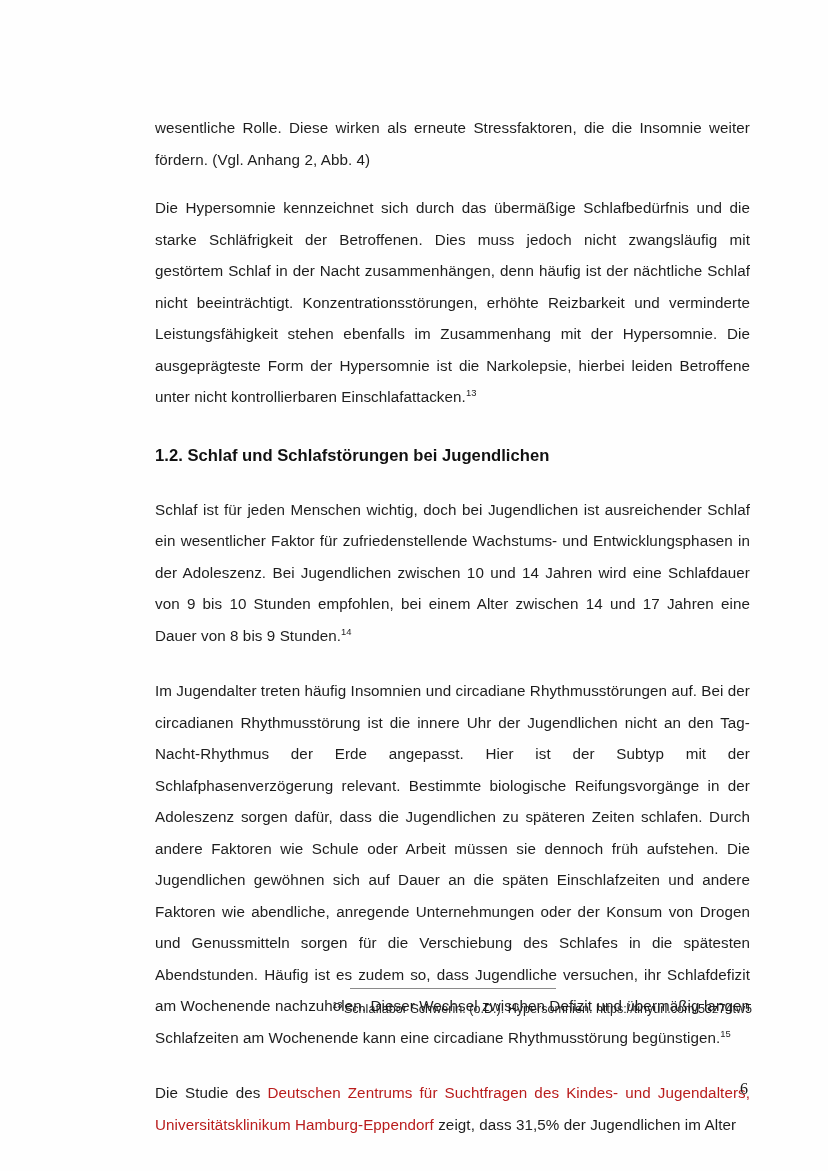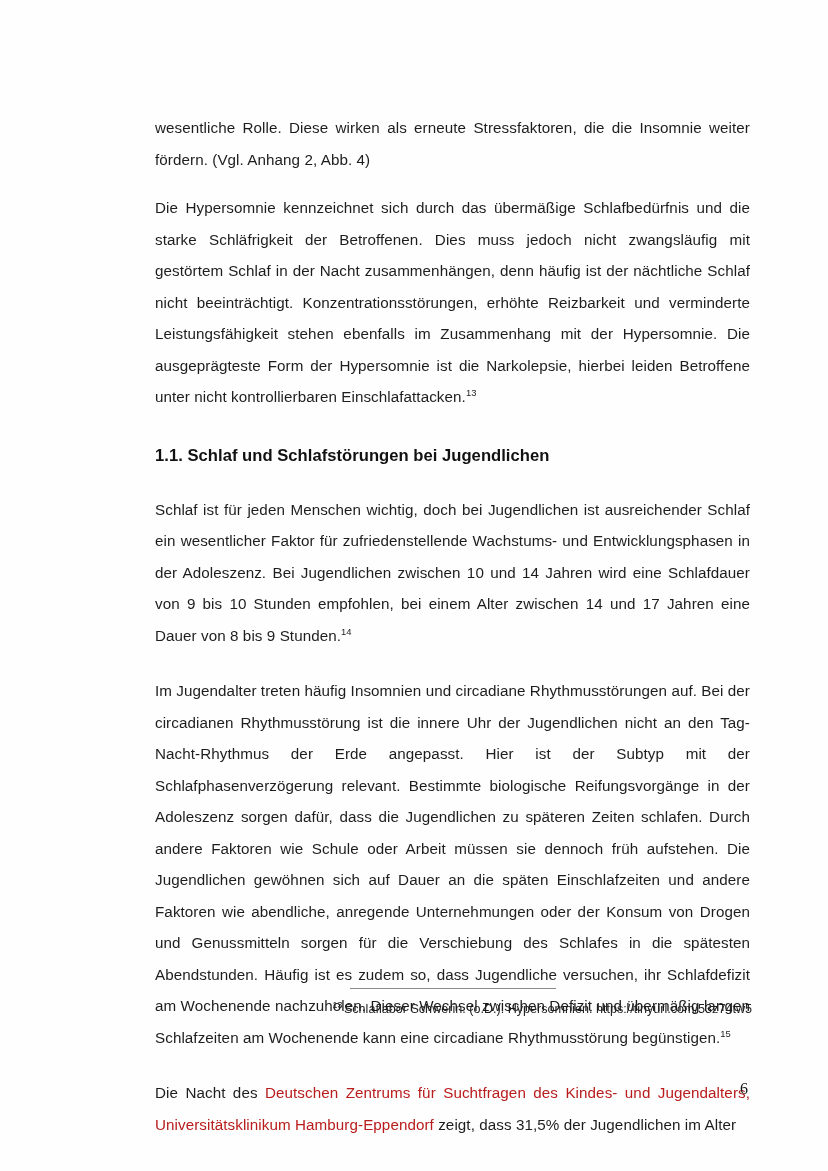--- a/index.html
+++ b/index.html
@@ -103,38 +103,38 @@
 
     <div class="gap-sm"></div>
 
     <p class="body">
       <span>Die Hypersomnie kennzeichnet sich durch das übermäßige Schlafbedürfnis und die starke Schläfrigkeit der Betroffenen. Dies muss jedoch nicht zwangsläufig mit gestörtem Schlaf in der Nacht zusammenhängen, denn häufig ist der nächtliche Schlaf nicht beeinträchtigt. Konzentrationsstörungen, erhöhte Reizbarkeit und verminderte Leistungsfähigkeit stehen ebenfalls im Zusammenhang mit der Hypersomnie. Die ausgeprägteste Form der Hypersomnie ist die Narkolepsie, hierbei leiden Betroffene unter nicht kontrollierbaren Einschlafattacken.</span><sup class="fn">13</sup>
     </p>
 
     <div class="gap-lg"></div>
 
     <h2 class="heading">
-      <span>1.1. Schlaf und Schlafstörungen bei Jugendlichen</span>
+      <span>1.2. Schlaf und Schlafstörungen bei Jugendlichen</span>
     </h2>
 
     <div class="gap-md"></div>
 
     <p class="body">
       <span>Schlaf ist für jeden Menschen wichtig, doch bei Jugendlichen ist ausreichender Schlaf ein wesentlicher Faktor für zufriedenstellende Wachstums- und Entwicklungsphasen in der Adoleszenz. Bei Jugendlichen zwischen 10 und 14 Jahren wird eine Schlafdauer von 9 bis 10 Stunden empfohlen, bei einem Alter zwischen 14 und 17 Jahren eine Dauer von 8 bis 9 Stunden.</span><sup class="fn">14</sup>
     </p>
 
     <div class="gap-md"></div>
 
     <p class="body">
       <span>Im Jugendalter treten häufig Insomnien und circadiane Rhythmusstörungen auf. Bei der circadianen Rhythmusstörung ist die innere Uhr der Jugendlichen nicht an den Tag-Nacht-Rhythmus der Erde angepasst. Hier ist der Subtyp mit der Schlafphasenverzögerung relevant. Bestimmte biologische Reifungsvorgänge in der Adoleszenz sorgen dafür, dass die Jugendlichen zu späteren Zeiten schlafen. Durch andere Faktoren wie Schule oder Arbeit müssen sie dennoch früh aufstehen. Die Jugendlichen gewöhnen sich auf Dauer an die späten Einschlafzeiten und andere Faktoren wie abendliche, anregende Unternehmungen oder der Konsum von Drogen und Genussmitteln sorgen für die Verschiebung des Schlafes in die spätesten Abendstunden. Häufig ist es zudem so, dass Jugendliche versuchen, ihr Schlafdefizit am Wochenende nachzuholen. Dieser Wechsel zwischen Defizit und übermäßig langen Schlafzeiten am Wochenende kann eine circadiane Rhythmusstörung begünstigen.</span><sup class="fn">15</sup>
     </p>
 
     <div class="gap-md"></div>
 
-    <p class="body"><span>Die Nacht des </span><span class="muted">Deutschen Zentrums für Suchtfragen des Kindes- und Jugendalters, Universitätsklinikum Hamburg-Eppendorf</span><span> zeigt, dass 31,5% der Jugendlichen im Alter</span></p>
+    <p class="body"><span>Die Studie des </span><span class="muted">Deutschen Zentrums für Suchtfragen des Kindes- und Jugendalters, Universitätsklinikum Hamburg-Eppendorf</span><span> zeigt, dass 31,5% der Jugendlichen im Alter</span></p>
 
   </div>
 
   <div class="fn-rule"></div>
 
   <div class="footnotes">
     <div class="fn-item">
       <sup class="fn">13</sup><span>Schlaflabor Schwerin. (o.D.). Hypersomnien. https://tinyurl.com/53z74tw5</span>
     </div>
   </div>

